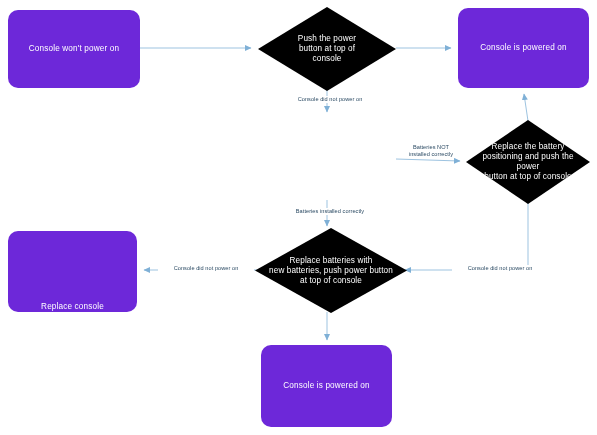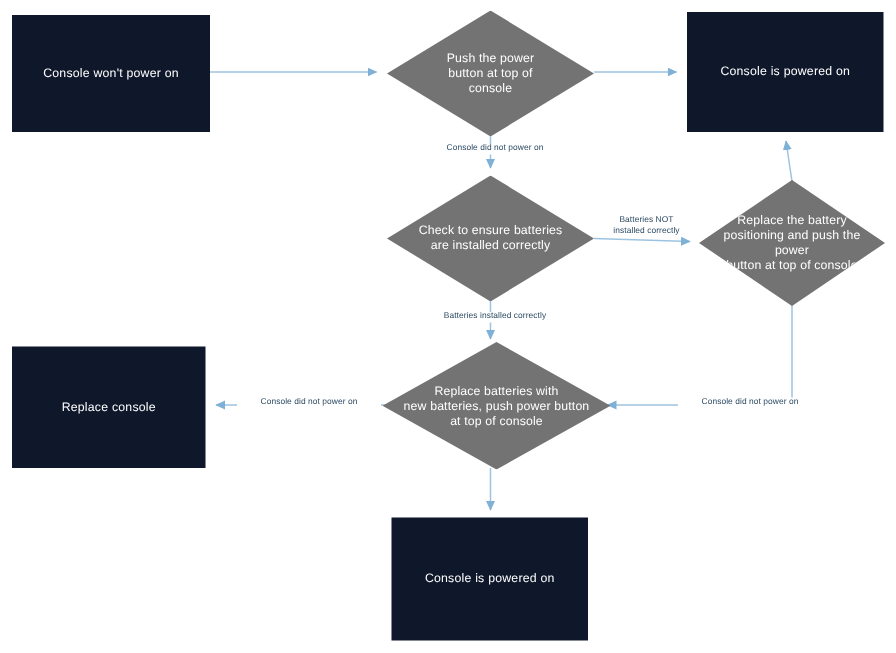--- a/index.html
+++ b/index.html
@@ -37,29 +37,29 @@
     line-height: 1.22;
   }
   .node .label {
     display: block;
     width: 100%;
     padding: 0 6px;
     white-space: pre-line;
   }
   
   .box {
-    background: #0f172a;
-    border-radius: 0;
+    background: #6d28d9;
+    border-radius: 10px;
     font-size: 8.2px;
     letter-spacing: 0.15px;
     z-index: 3;
   }
   
   .diamond {
-    background: #737373;
+    background: #000000;
     font-size: 8.2px;
     letter-spacing: 0.1px;
     -webkit-clip-path: polygon(50% 0%, 100% 50%, 50% 100%, 0% 50%);
     clip-path: polygon(50% 0%, 100% 50%, 50% 100%, 0% 50%);
     z-index: 3;
   }
   .diamond .label {
     padding: 0 10px;
   }
   
@@ -116,38 +116,34 @@
   <div class="node diamond" style="left:258px; top:7px; width:138px; height:84px;">
     <span class="label">Push the power
 button at  top of
 console</span>
   </div>
 
   <div class="node box" style="left:458px; top:8px; width:131px; height:80px;">
     <span class="label">Console is powered on</span>
   </div>
 
-  <div class="node diamond" style="left:258px; top:117px; width:138px; height:84px;">
-    <span class="label">Check to ensure batteries
-are installed correctly</span>
-  </div>
 
   <div class="node diamond" style="left:466px; top:120px; width:124px; height:84px;">
     <span class="label">Replace the battery
 positioning and push the power
 button at top of console</span>
   </div>
 
   <div class="node diamond" style="left:255px; top:228px; width:152px; height:85px;">
     <span class="label">Replace batteries with
 new batteries, push power button
 at top of console</span>
   </div>
 
-  <div class="node box" style="left:8px; top:231px; width:129px; height:81px;">
+  <div class="node box" style="left:8px; top:231px; width:129px; height:81px;align-items:flex-end;">
     <span class="label">Replace console</span>
   </div>
 
   <div class="node box" style="left:261px; top:345px; width:131px; height:82px;">
     <span class="label">Console is powered on</span>
   </div>
 
   <div class="edge-label" style="left:282px; top:96px; width:92px;">Console did not power on</div>
 
   <div class="edge-label" style="left:400px; top:144px; width:58px;">Batteries NOT

